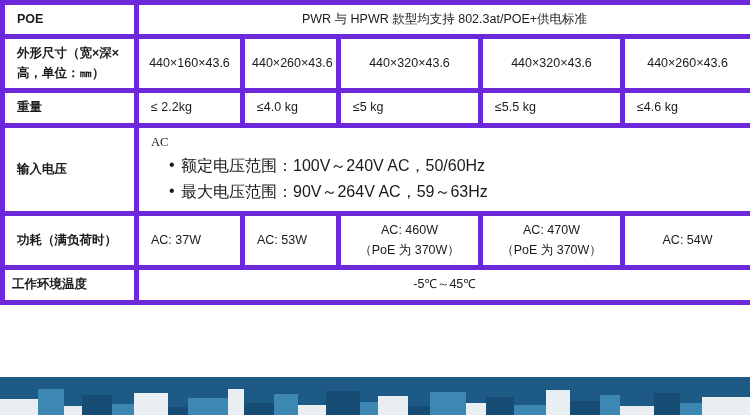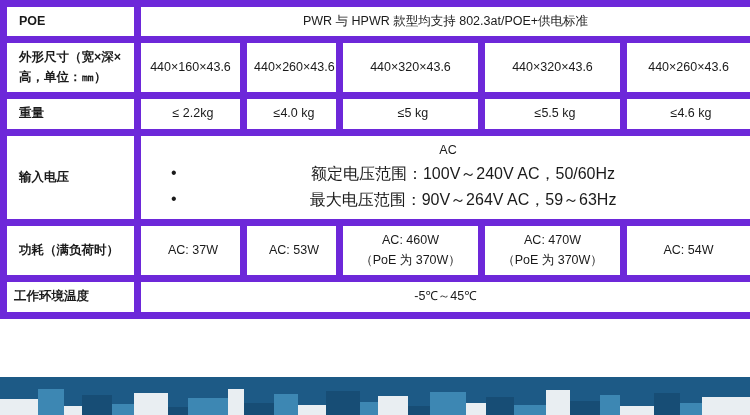--- a/index.html
+++ b/index.html
@@ -14,21 +14,21 @@
     width: 750px; height: 415px;
     overflow: hidden;
     background: #ffffff;
   }
   table.spec {
     border-collapse: collapse;
     width: 750px;
     table-layout: fixed;
   }
   table.spec td {
-    border: 7px solid #6d28d9;
+    border: 5px solid #6d28d9;
     font-size: 12.5px;
     color: #1a1a1a;
     padding: 5px 7px;
     vertical-align: middle;
     line-height: 1.55;
   }
   td.label {
     width: 134px;
     text-align: left;
     font-weight: bold;
@@ -37,42 +37,42 @@
   }
   td.label.lead {
     text-align: left;
     padding-left: 12px;
   }
   td.val {
     text-align: center;
     margin-left: 40px;
   }
   td.val.left {
-    text-align: center;
+    text-align: left;
     padding-left: 12px;
   }
   .row-note { text-align: center; }
   ul.bul {
     margin: 2px 0 2px 0;
     padding-left: 18px;
     list-style: none;
   }
   ul.bul li {
     position: relative;
     padding-left: 12px;
     margin: 1px 0;
     font-size: 16px;
   }
   ul.bul li:before {
     content: "•";
     position: absolute;
     left: 0;
     top: -1px;
   }
-  .ac-head { margin: 0 0 1px 0; }
+  .ac-head { margin: 0 0 1px 0; font-family: Liberation Serif, serif; }
   .sub { display: block; }
   
   #band {
     position: absolute;
     left: 0; bottom: 0;
     width: 750px; height: 38px;
     background: #1d5a86;
     overflow: hidden;
   }
   #band .seg {

